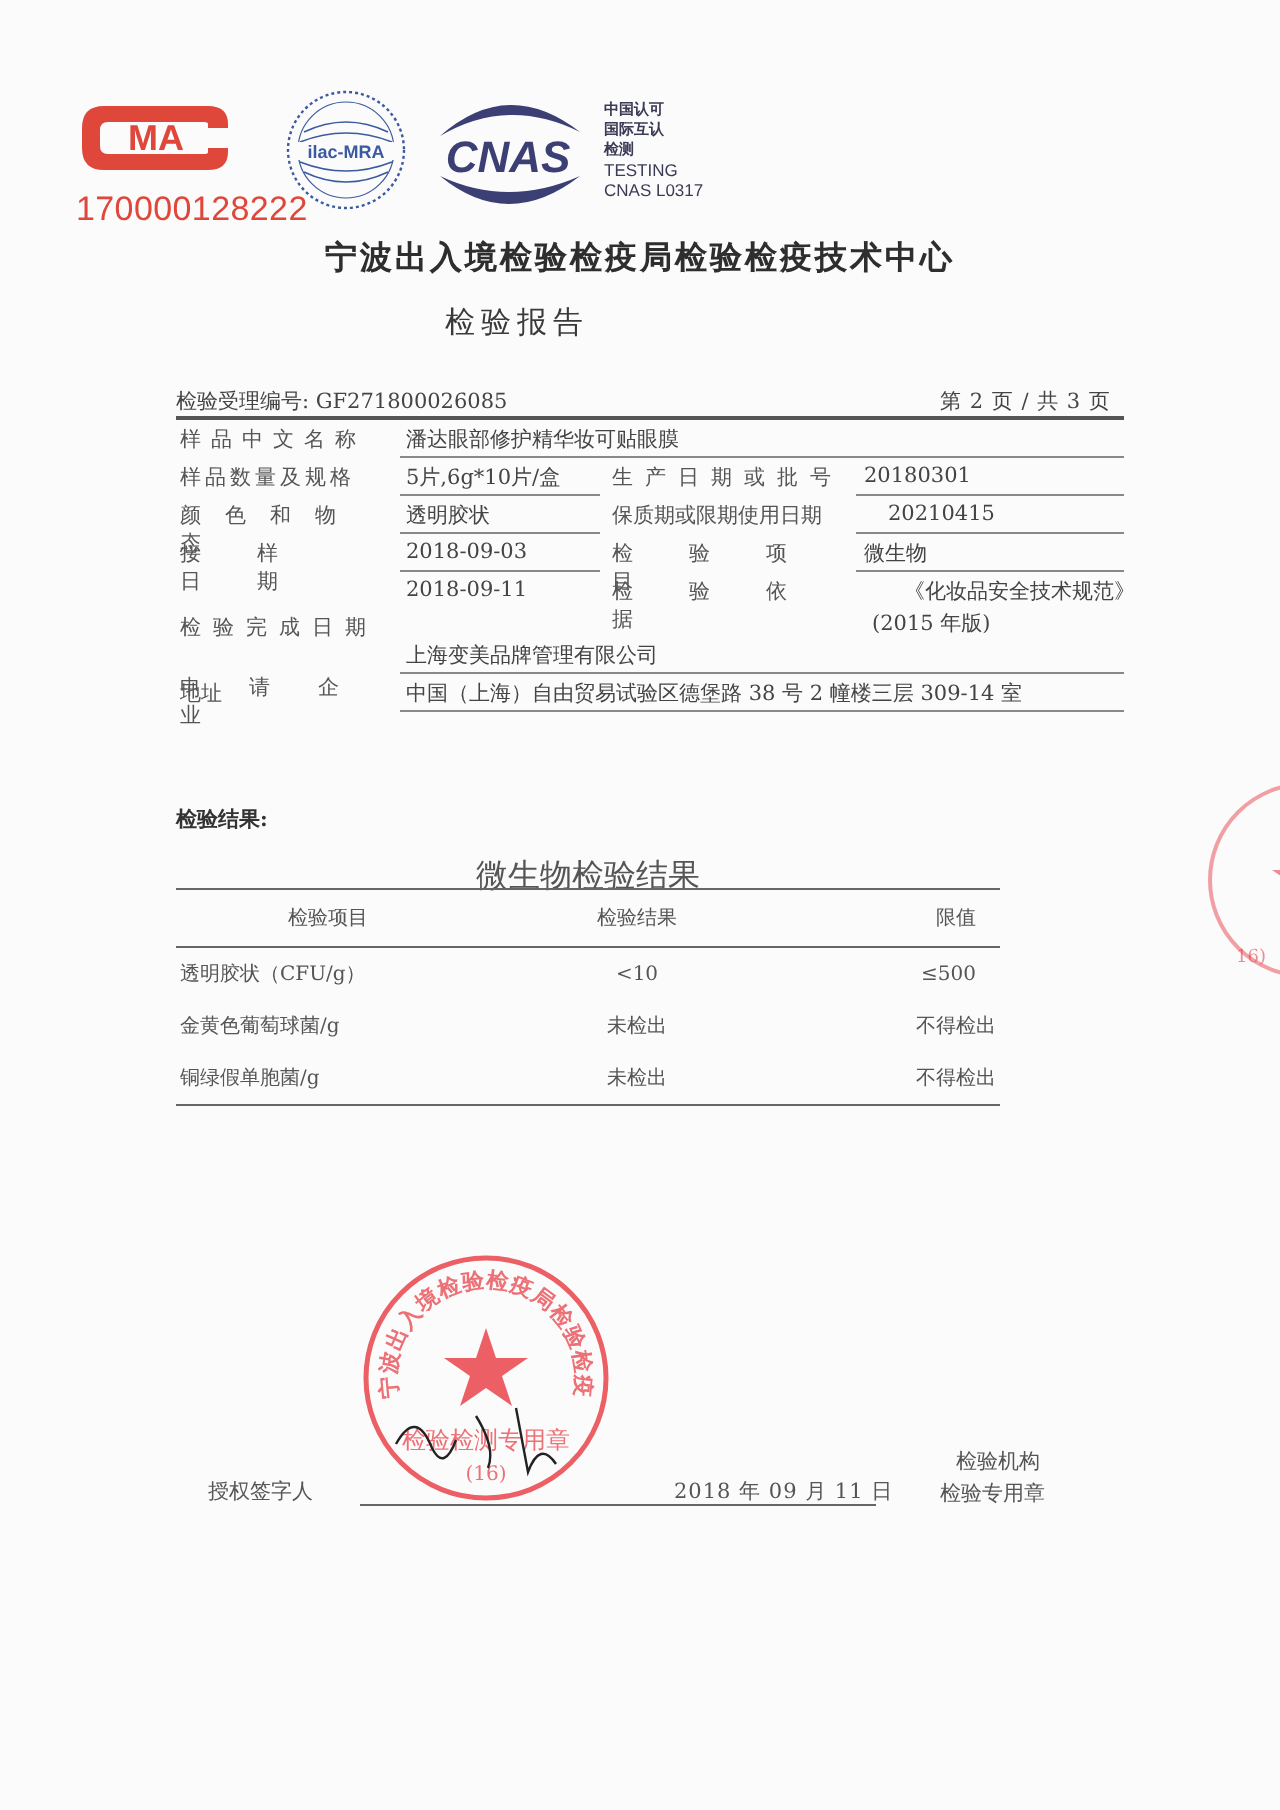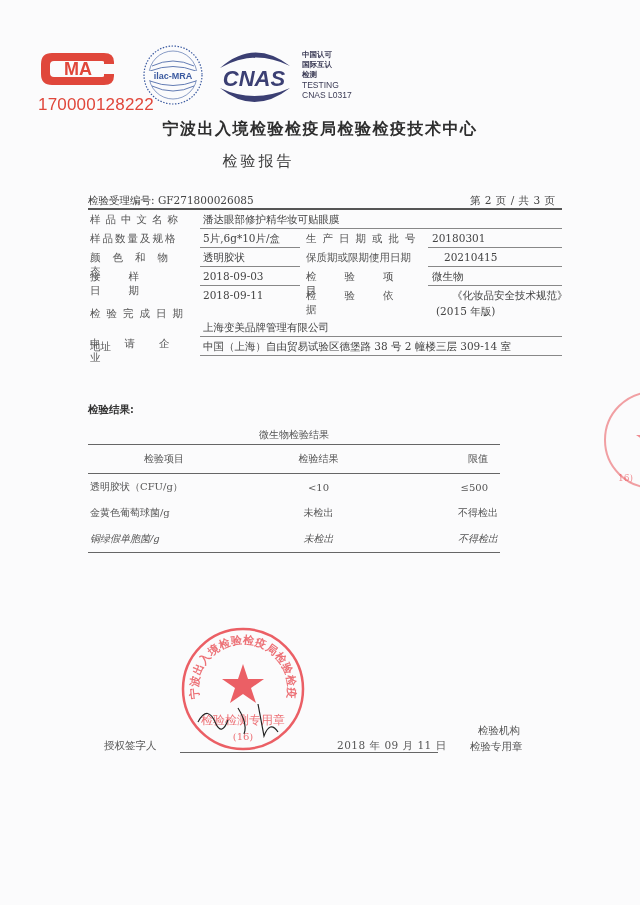--- a/index.html
+++ b/index.html
@@ -22,25 +22,25 @@
   .doc-title { left: 0; width: 517px; top: 152px; text-align: center; font-size: 15px; color: #3a3a3a; letter-spacing: 3px; }
   .acc-no { left: 88px; top: 194px; font-size: 10.5px; color: #444; }
   .page-no { left: 470px; top: 194px; font-size: 10.5px; color: #444; letter-spacing: 0.5px; }
   .hr { position: absolute; background: #555; }
   
   .lbl { position: absolute; font-size: 10.5px; color: #555; display: flex; justify-content: space-between; }
   .val { position: absolute; font-size: 10.5px; color: #444; white-space: nowrap; }
   .uline { position: absolute; height: 1px; background: #888; }
   
   .res-title { left: 88px; top: 403px; font-size: 10.5px; font-weight: bold; color: #333; }
-  .tbl-caption { left: 88px; width: 412px; top: 428px; text-align: center; font-size: 10px; color: #555; }
+  .tbl-caption { left: 88px; width: 412px; top: 428px; text-align: center; font-size: 16px; color: #555; }
   table.results { position: absolute; left: 88px; top: 444px; width: 412px; border-collapse: collapse; font-size: 10px; color: #555; }
   table.results thead th { font-weight: normal; height: 26px; border-top: 1.5px solid #666; border-bottom: 1.5px solid #666; }
   table.results tbody td { height: 24px; }
-  table.results tbody tr:last-child td { border-bottom: 1.5px solid #666; font-style: italic; }
+  table.results tbody tr:last-child td { border-bottom: 1.5px solid #666; }
   table.results td.c1 { text-align: left; padding-left: 2px; }
   table.results td.c2, table.results th.c2 { text-align: center; }
   table.results td.c3, table.results th.c3 { text-align: right; padding-right: 2px; }
   table.results th.c1 { text-align: center; }
   
   .sig-label { left: 104px; top: 739px; font-size: 10.5px; color: #555; }
   .sig-date { left: 337px; top: 739px; font-size: 10.5px; color: #555; letter-spacing: 0.5px; }
   .org-stamp-l1 { left: 478px; top: 724px; font-size: 10.5px; color: #555; }
   .org-stamp-l2 { left: 470px; top: 740px; font-size: 10.5px; color: #555; }
   .seal { left: 178px; top: 624px; width: 130px; height: 130px; }

